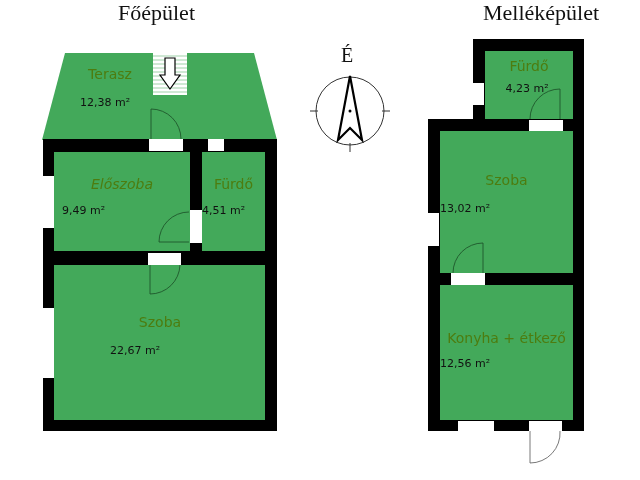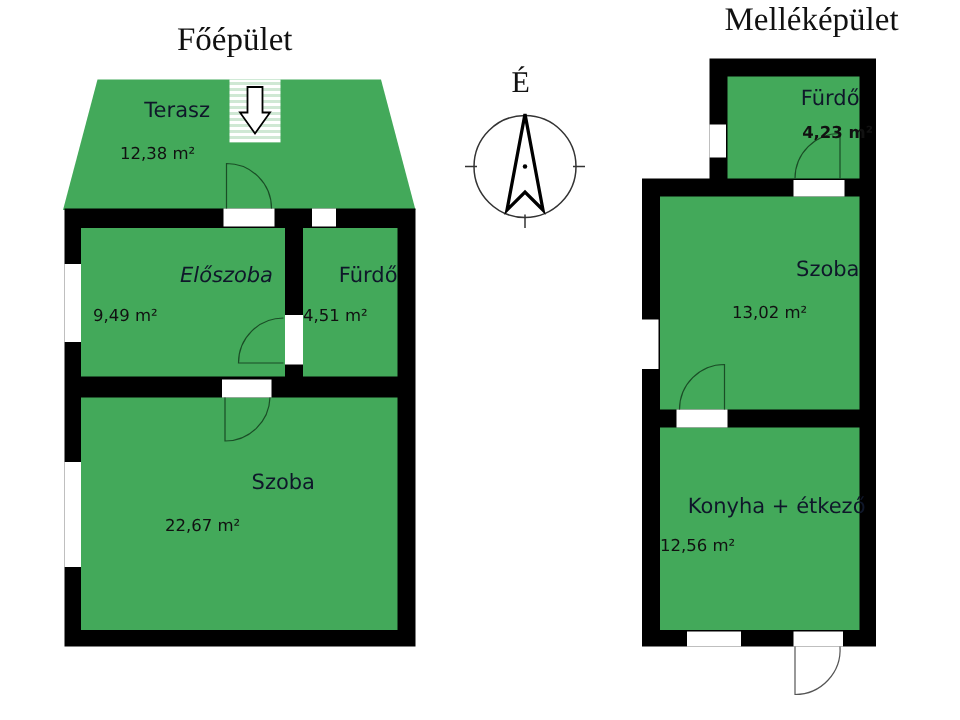--- a/index.html
+++ b/index.html
@@ -2,28 +2,28 @@
 <html><head>
 <meta charset="utf-8">
 <style>
   html, body { margin:0; padding:0; background:#ffffff; }
   body { width:640px; height:480px; position:relative; overflow:hidden; font-family:"DejaVu Sans", sans-serif; }
   .abs { position:absolute; }
   .title { font-family:"Liberation Serif","DejaVu Serif", serif; font-size:22px; color:#111; }
   .wall { background:#000; }
   .room { background:#43a95a; }
   .win { background:#fff; }
-  .rname { font-size:14px; color:#0f172a; text-align:right; }
+  .rname { font-size:14px; color:#4d7c0f; text-align:center; }
   .rarea { font-size:11px; color:#111; text-align:left; }
   svg { position:absolute; left:0; top:0; overflow:visible; }
 </style>
 </head>
 <body>
 
-<div class="abs title" style="left:118px;top:0px;margin-top:13px;">Főépület</div>
+<div class="abs title" style="left:118px;top:0px;">Főépület</div>
 <div class="abs title" style="left:443px;top:0px;margin-left:40px;">Melléképület</div>
 
 <div>
 
   <svg width="640" height="480">
     <polygon points="65,53 254,53 277,140 42,140" fill="#43a95a"></polygon>
   </svg>
 
   <div class="abs" style="left:153px;top:53px;width:34px;height:42px;background:repeating-linear-gradient(#ffffff 0 2px,#cfe8d4 2px 4px);"></div>
   <svg width="640" height="480">
@@ -85,18 +85,18 @@
   <div class="abs win" style="left:458px;top:421px;width:36px;height:10px;"></div>
   <div class="abs win" style="left:529px;top:421px;width:33px;height:10px;"></div>
 
   <svg width="640" height="480">
     <path d="M530,119 A30,30 0 0 1 560,89 L560,119" fill="none" stroke="#1a4d26" stroke-width="0.8"></path>
     <path d="M453,273 A30,30 0 0 1 483,243 L483,273" fill="none" stroke="#1a4d26" stroke-width="0.8"></path>
     <path d="M530,431 L530,463 A30,30 0 0 0 560,431" fill="none" stroke="#555" stroke-width="0.8"></path>
   </svg>
 
   <div class="abs rname" style="left:485px;top:58px;width:88px;">Fürdő</div>
-  <div class="abs rarea" style="left:512px;top:82px;width:70px;text-align:right;font-weight:bold;">4,23 m²</div>
+  <div class="abs rarea" style="left:492px;top:82px;width:70px;text-align:center;">4,23 m²</div>
   <div class="abs rname" style="left:440px;top:172px;width:133px;">Szoba</div>
-  <div class="abs rarea" style="left:440px;top:202px;width:120px;margin-left:48px;">13,02 m²</div>
+  <div class="abs rarea" style="left:440px;top:202px;width:120px;">13,02 m²</div>
   <div class="abs rname" style="left:436px;top:330px;width:141px;">Konyha + étkező</div>
   <div class="abs rarea" style="left:440px;top:357px;width:116px;">12,56 m²</div>
 </div>
 
 </body></html>

